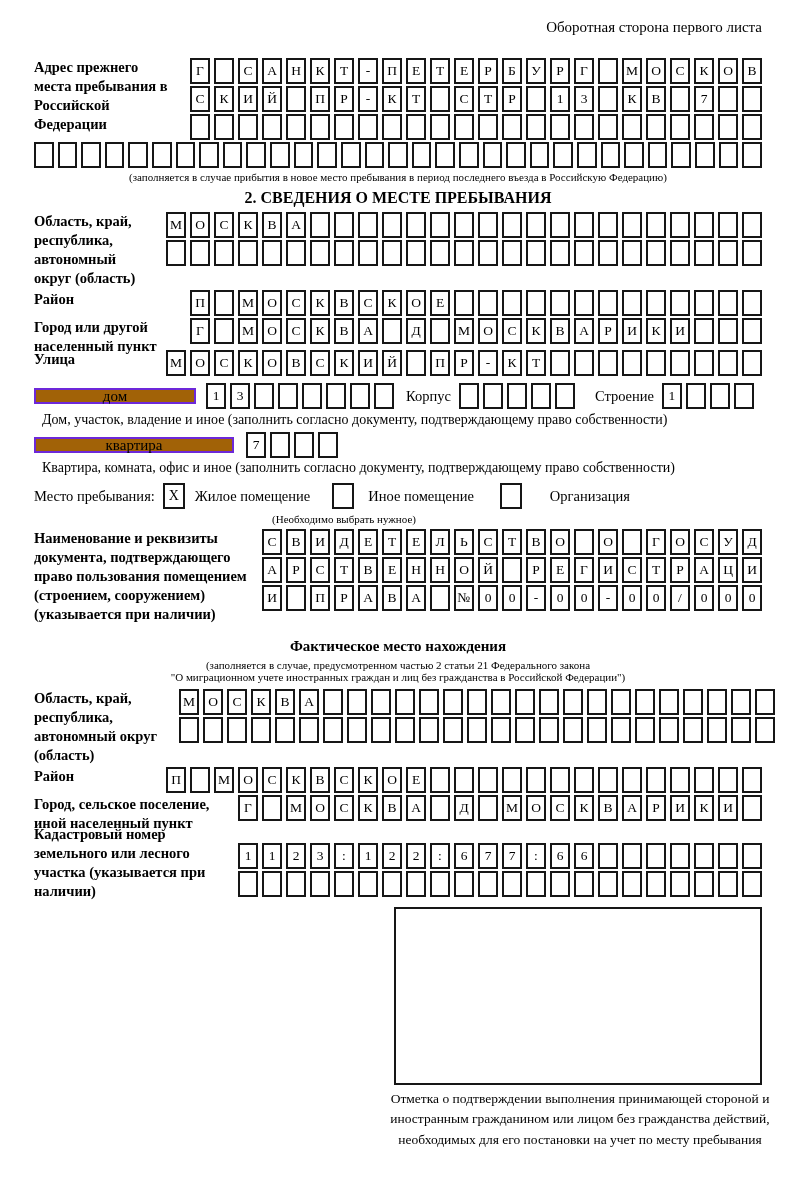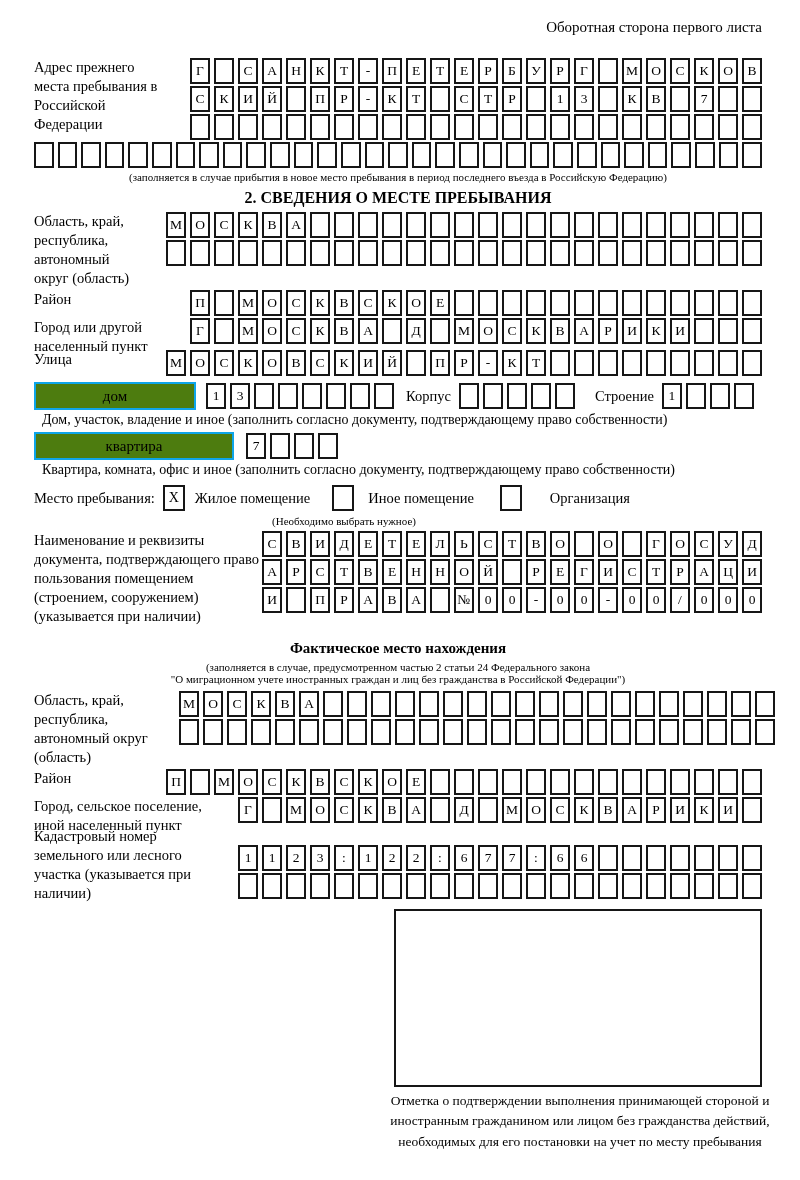--- a/index.html
+++ b/index.html
@@ -1,29 +1,29 @@
 <!DOCTYPE html>
 <html><head>
 <meta charset="utf-8">
 <style>
   html,body{margin:0;padding:0;background:#fff;color:#000;}
   body{width:800px;height:1180px;font-family:"Liberation Serif","DejaVu Serif",serif;}
   .page{box-sizing:border-box;width:800px;height:1180px;padding:19px 38px 0 34px;overflow:hidden;position:relative;}
   .hdr-note{text-align:right;font-size:15px;margin-bottom:22px;}
   .frow{display:flex;align-items:flex-start;}
-  .flabel{font-size:14.5px;line-height:19px;flex:0 0 auto;}
+  .flabel{font-size:14.5px;line-height:19px;flex:0 0 auto;font-weight:bold;}
   .cells-block{margin-left:auto;display:flex;flex-direction:column;gap:2px;align-items:flex-end;}
   .cellrow{display:flex;gap:4px;justify-content:flex-end;}
   .cell{box-sizing:border-box;width:20px;height:26px;border:2px solid #161616;display:flex;align-items:center;justify-content:center;font-size:13.5px;line-height:1;background:#fff;}
   .fullrow{margin-top:2px;display:flex;gap:4px;}
   .caption{font-size:11px;text-align:center;margin-top:3px;font-family:Liberation Serif, serif;}
   .caption-left{font-size:14px;text-align:left;margin:2px 0 4px 8px;}
   .sec-title{font-size:16px;font-weight:bold;text-align:center;margin:6px 0 5px 0;}
   .sub-title{font-size:15px;font-weight:bold;text-align:center;margin:14px 0 4px 0;}
-  .labelbox{box-sizing:border-box;border:2px solid #0ea5e9;height:28px;display:flex;align-items:center;justify-content:center;font-size:15px;background:#4d7c0f;}
+  .labelbox{box-sizing:border-box;border:2px solid #6d28d9;height:16px;display:flex;align-items:center;justify-content:center;font-size:15px;background:#a16207;}
   .inline-lbl{font-size:14.5px;line-height:28px;}
   .chk{box-sizing:border-box;width:22px;height:26px;border:2px solid #161616;display:flex;align-items:center;justify-content:center;font-size:14px;background:#fff;}
   .stay-row{display:flex;align-items:center;margin-top:6px;}
   .mark-block{width:376px;margin-left:auto;margin-top:6px;}
   .mark-box{box-sizing:border-box;width:368px;height:178px;border:2px solid #161616;margin-left:8px;background:#fff;}
   .mark-caption{font-size:13.5px;line-height:1.5;text-align:center;margin-top:4px;width:400px;margin-left:-6px;}
   .mt2{margin-top:2px;} .mt4{margin-top:4px;} .mt6{margin-top:6px;}
 </style>
 </head>
 <body>
@@ -430,21 +430,21 @@
           <span class="cell">0</span>
           <span class="cell">/</span>
           <span class="cell">0</span>
           <span class="cell">0</span>
           <span class="cell">0</span>
         </div>
     </div>
   </div>
 
   <div class="sub-title">Фактическое место нахождения</div>
-  <div class="caption">(заполняется в случае, предусмотренном частью 2 статьи 24 Федерального закона</div>
+  <div class="caption">(заполняется в случае, предусмотренном частью 2 статьи 21 Федерального закона</div>
   <div class="caption" style="margin-top:0;">"О миграционном учете иностранных граждан и лиц без гражданства в Российской Федерации")</div>
 
   <div class="frow mt6">
     <div class="flabel" style="width:145px;">Область, край, республика, автономный округ (область)</div>
     <div class="cells-block">
       <div class="cellrow">
           <span class="cell">М</span>
           <span class="cell">О</span>
           <span class="cell">С</span>
           <span class="cell">К</span>

